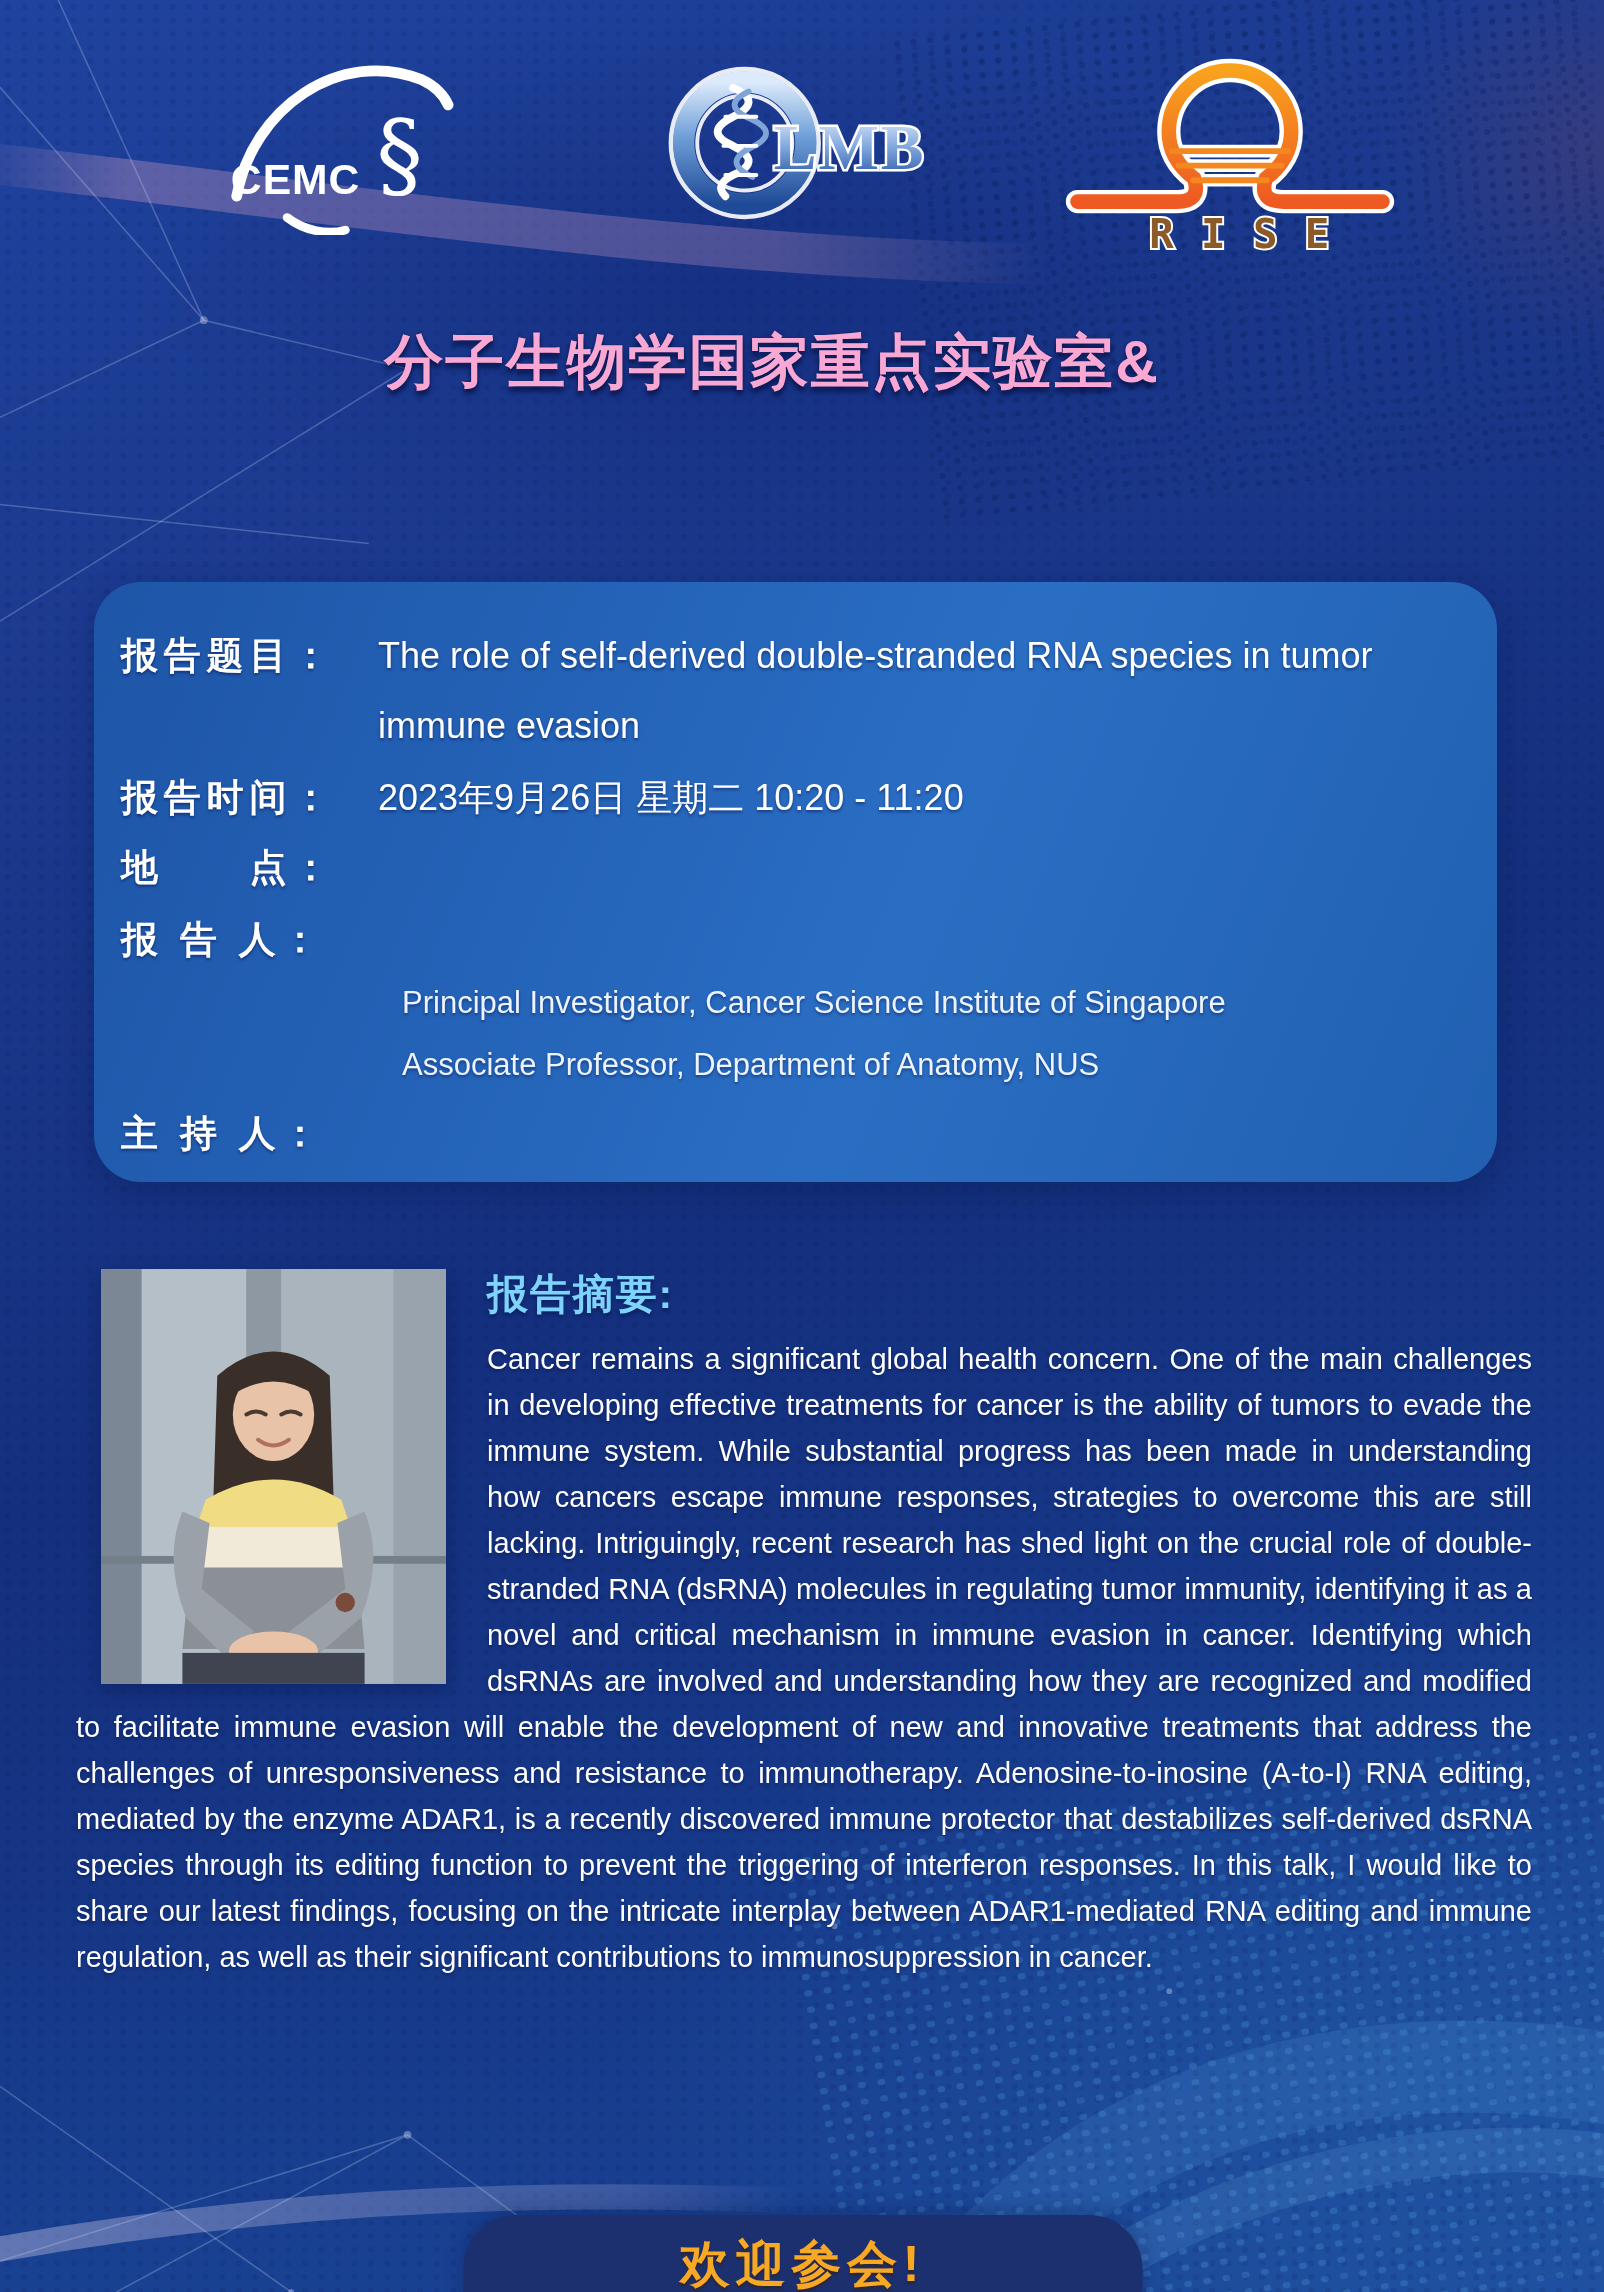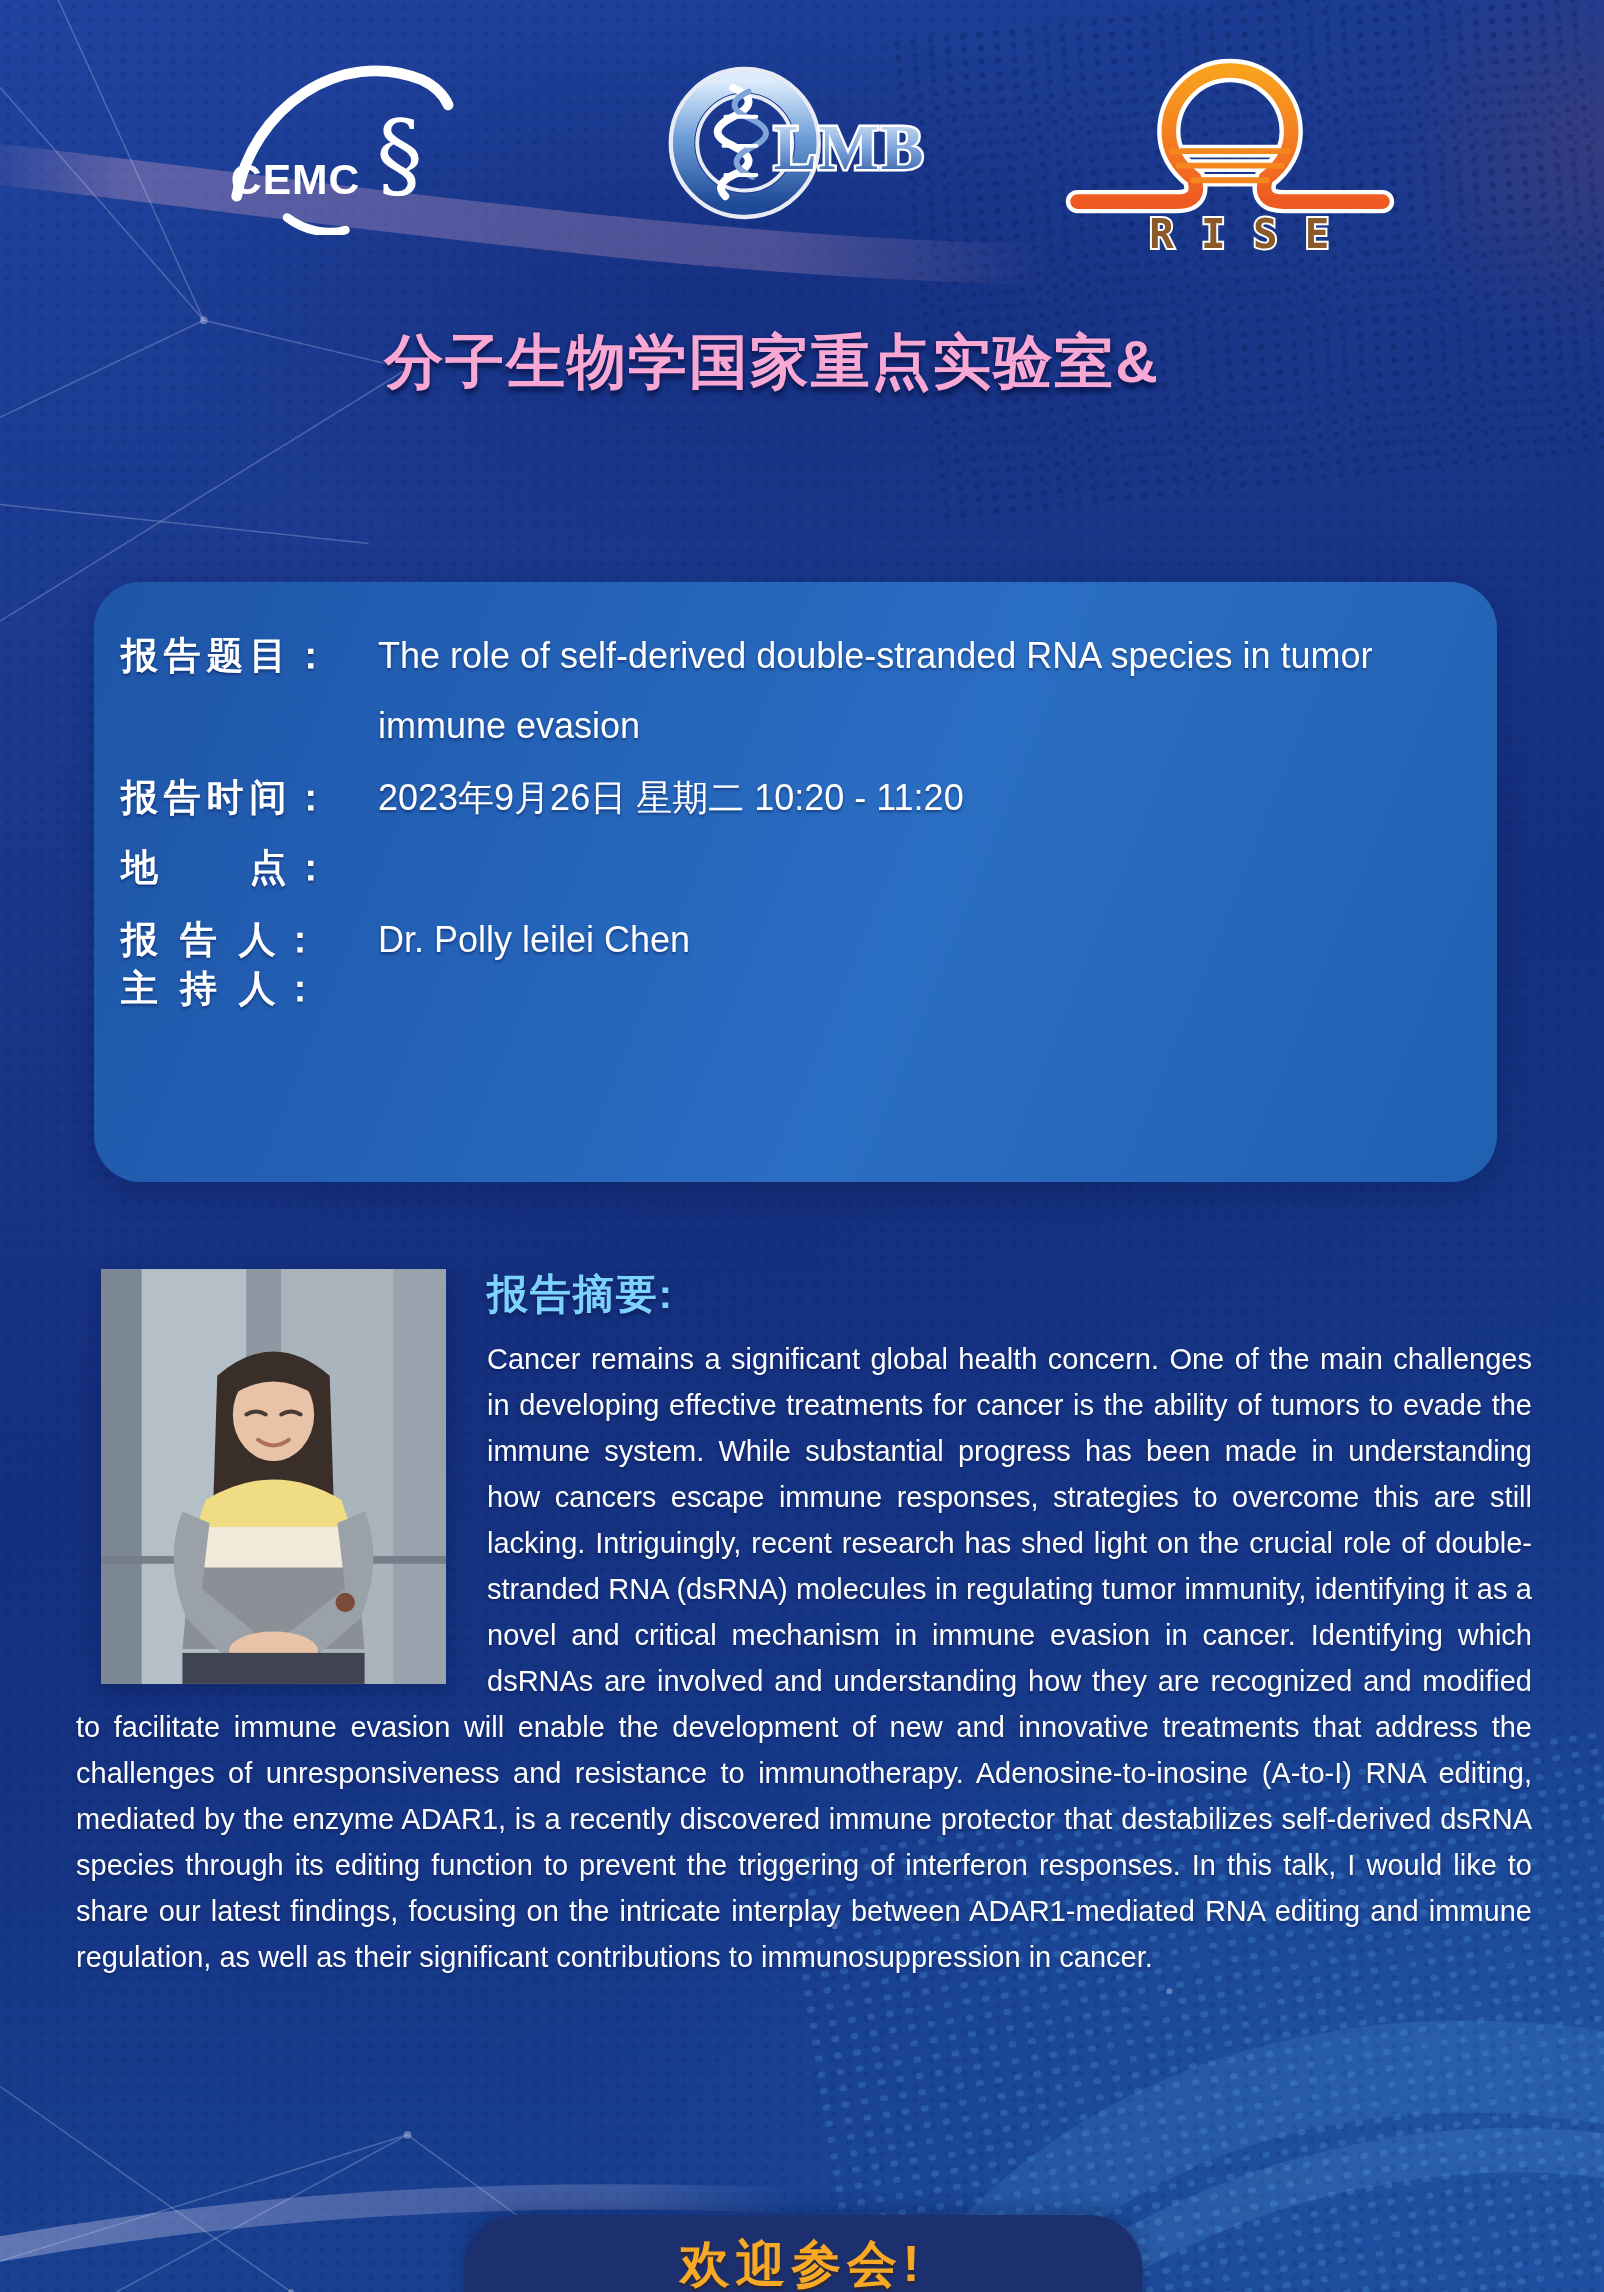--- a/index.html
+++ b/index.html
@@ -179,21 +179,24 @@
     </div>
     <div class="info-row row-time">
       <span class="info-label">报告时间：</span>
       <span class="info-value">2023年9月26日 星期二 10:20 - 11:20</span>
     </div>
     <div class="info-row row-place">
       <span class="info-label">地　　点：</span>
     </div>
     <div class="info-row row-speaker">
       <span class="info-label">报 告 人：</span>
-      <span class="info-value">Dr. Polly leilei Chen</span>
+    </div>
+    <div class="speaker-subs">
+      <div>Principal Investigator, Cancer Science Institute of Singapore</div>
+      <div>Associate Professor, Department of Anatomy, NUS</div>
     </div>
     <div class="info-row row-host">
       <span class="info-label">主 持 人：</span>
     </div>
   </div>
 
   <div class="abstract">
     <svg class="speaker-photo" viewBox="0 0 356 428">
 
       <rect x="0" y="0" width="356" height="428" fill="#9aa5b0"></rect>

